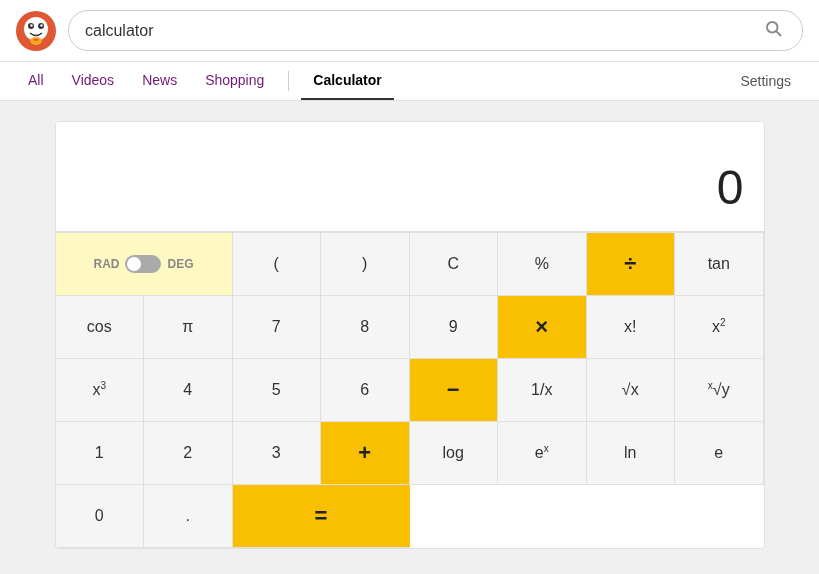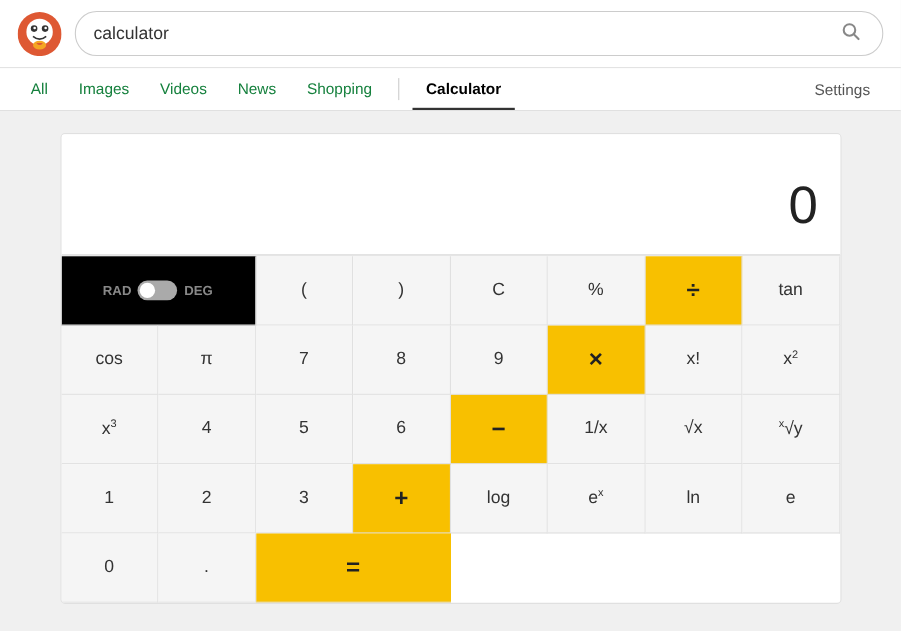--- a/index.html
+++ b/index.html
@@ -54,21 +54,21 @@
       background: white;
       padding: 0 16px;
       display: flex;
       align-items: center;
       gap: 4px;
       border-bottom: 1px solid #e0e0e0;
     }
     .nav-tab {
       padding: 10px 12px;
       font-size: 14px;
-      color: #15803d;
+      color: #701a75;
       cursor: pointer;
       text-decoration: none;
       white-space: nowrap;
       border-bottom: 2px solid transparent;
     }
     .nav-tab.active {
       color: #000;
       font-weight: bold;
       border-bottom: 2px solid #333;
     }
@@ -147,21 +147,21 @@
 
     
     .toggle-cell {
       grid-column: span 2;
       display: flex;
       align-items: center;
       justify-content: center;
       gap: 6px;
       font-size: 13px;
       color: #666;
-      background: #000000;
+      background: #fef9c3;
       border-right: 1px solid #e0e0e0;
       border-bottom: 1px solid #e0e0e0;
       padding: 10px;
       text-align: center;
     }
     .toggle-label {
       font-size: 12px;
       font-weight: bold;
       color: #888;
     }
@@ -214,21 +214,20 @@
       <svg width="18" height="18" viewBox="0 0 24 24" fill="none" stroke="#888" stroke-width="2.5" stroke-linecap="round">
         <circle cx="11" cy="11" r="7"></circle>
         <line x1="16.5" y1="16.5" x2="22" y2="22"></line>
       </svg>
     </button>
   </div>
 </div>
 
 <div class="nav-tabs">
   <a class="nav-tab">All</a>
-  <a class="nav-tab">Images</a>
   <a class="nav-tab">Videos</a>
   <a class="nav-tab">News</a>
   <a class="nav-tab">Shopping</a>
   <div class="nav-separator"></div>
   <a class="nav-tab active">Calculator</a>
   <span class="nav-settings">Settings</span>
 </div>
 
 <div class="main-content">
   <div class="calculator">

